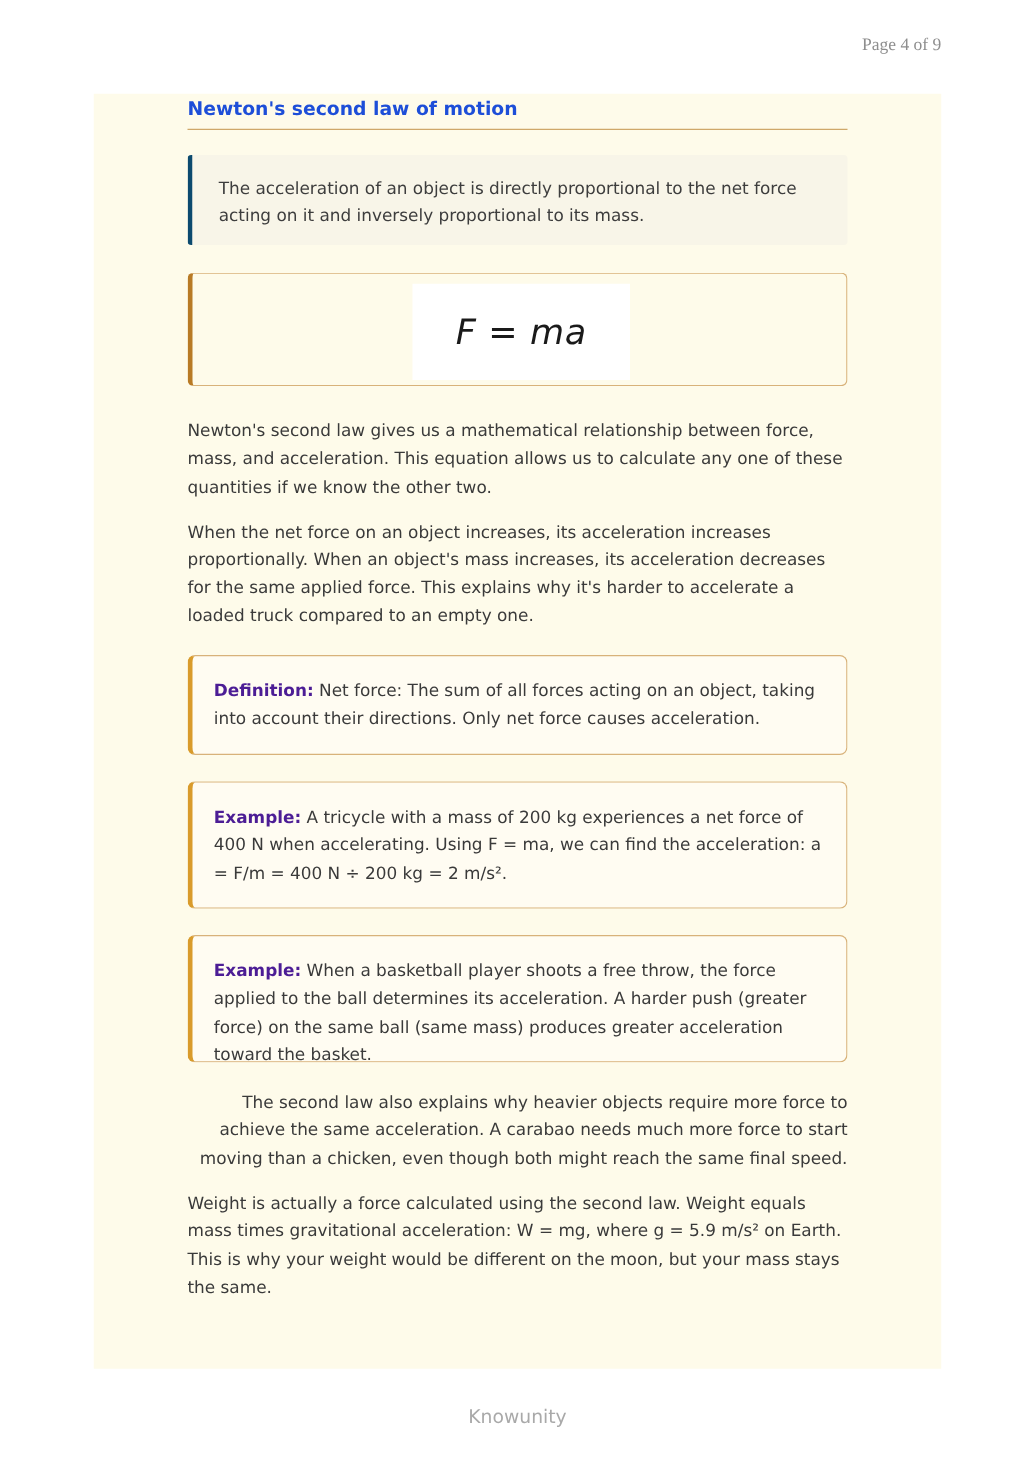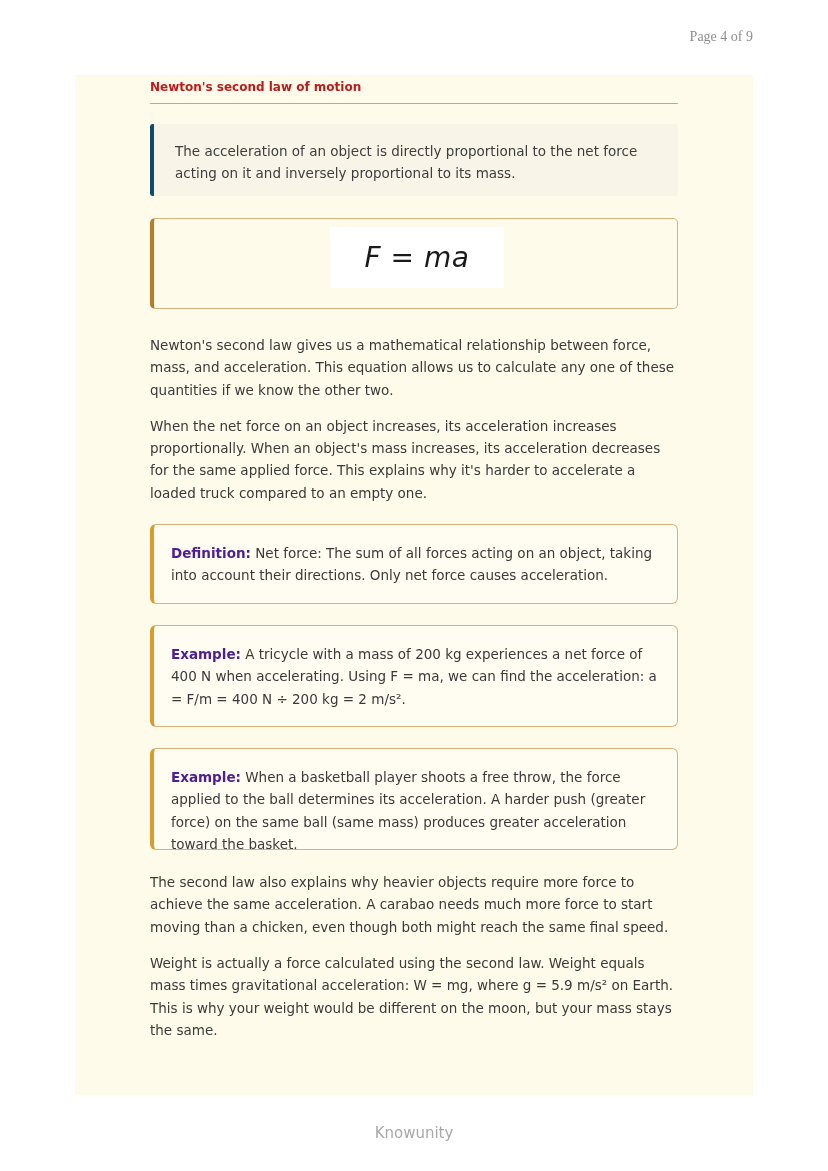--- a/index.html
+++ b/index.html
@@ -15,21 +15,21 @@
   }
   .page {
     position: absolute; left: 75px; top: 75px; width: 678px; height: 1020px;
     background: #fefbea;
   }
   .content {
     position: absolute; left: 75px; top: 0; width: 528px;
   }
   .section-title {
     margin-top: 4px;
-    font-size: 12px; font-weight: bold; color: #b91c1c;
+    font-size: 15px; font-weight: bold; color: #1d4ed8;
     padding-bottom: 8px;
     border-bottom: 1.5px solid #cfa86a;
     line-height: 16px;
   }
   .quote {
     margin-top: 20px;
     background: #f8f5e8;
     border-left: 4px solid #0c4a6e;
     border-radius: 3px;
     padding: 16px 20px 15px 21px;
@@ -39,21 +39,21 @@
   .formula-box {
     margin-top: 22px;
     height: 91px;
     border: 1.5px solid #d8b27a;
     border-left: 4px solid #b87a25;
     border-radius: 5px;
     background: #fefbea;
     position: relative;
   }
   .formula-inner {
-    position: absolute; left: 176px; top: 8px; width: 174px; height: 61px;
+    position: absolute; left: 176px; top: 8px; width: 174px; height: 77px;
     background: #ffffff;
     display: flex; align-items: center; justify-content: center;
     font-family: "DejaVu Sans", sans-serif; font-style: italic;
     font-size: 28px; color: #1a1a1a; letter-spacing: 0.5px;
   }
   .para {
     font-size: 13.5px; line-height: 22.3px; color: #3a3a3a;
   }
   .p1 { margin-top: 25px; }
   .p2 { margin-top: 14px; }
@@ -62,21 +62,21 @@
     border-left: 4px solid #d99b2b;
     border-radius: 6px;
     background: #fffcf2;
     padding: 17px 18px 17px 17px;
     font-size: 13.5px; line-height: 22.3px; color: #3a3a3a;
   }
   .callout .label { font-weight: bold; color: #4c1d95; }
   .c1 { margin-top: 20px; height: 80px; }
   .c2 { margin-top: 21px; height: 102px; }
   .c3 { margin-top: 21px; height: 102px; }
-  .p3 { margin-top: 21px; }
+  .p3 { margin-top: 21px; text-align: right; }
   .p4 { margin-top: 14px; }
   .footer {
     position: absolute; top: 1124px; left: 0; width: 828px; text-align: center;
     font-size: 15px; color: #a9a9a9;
   }
 </style>
 </head>
 <body>
 
 <div class="page-number">Page 4 of 9</div>

